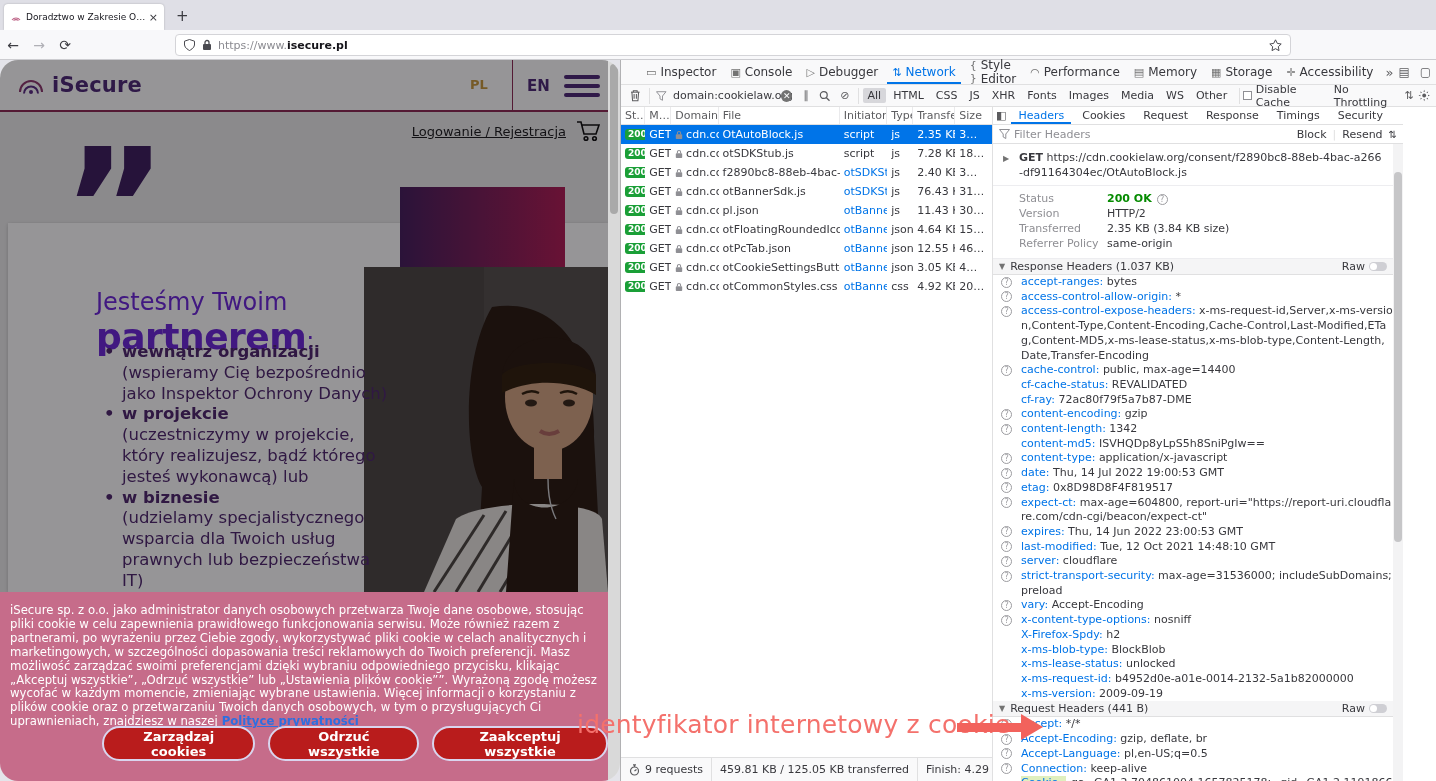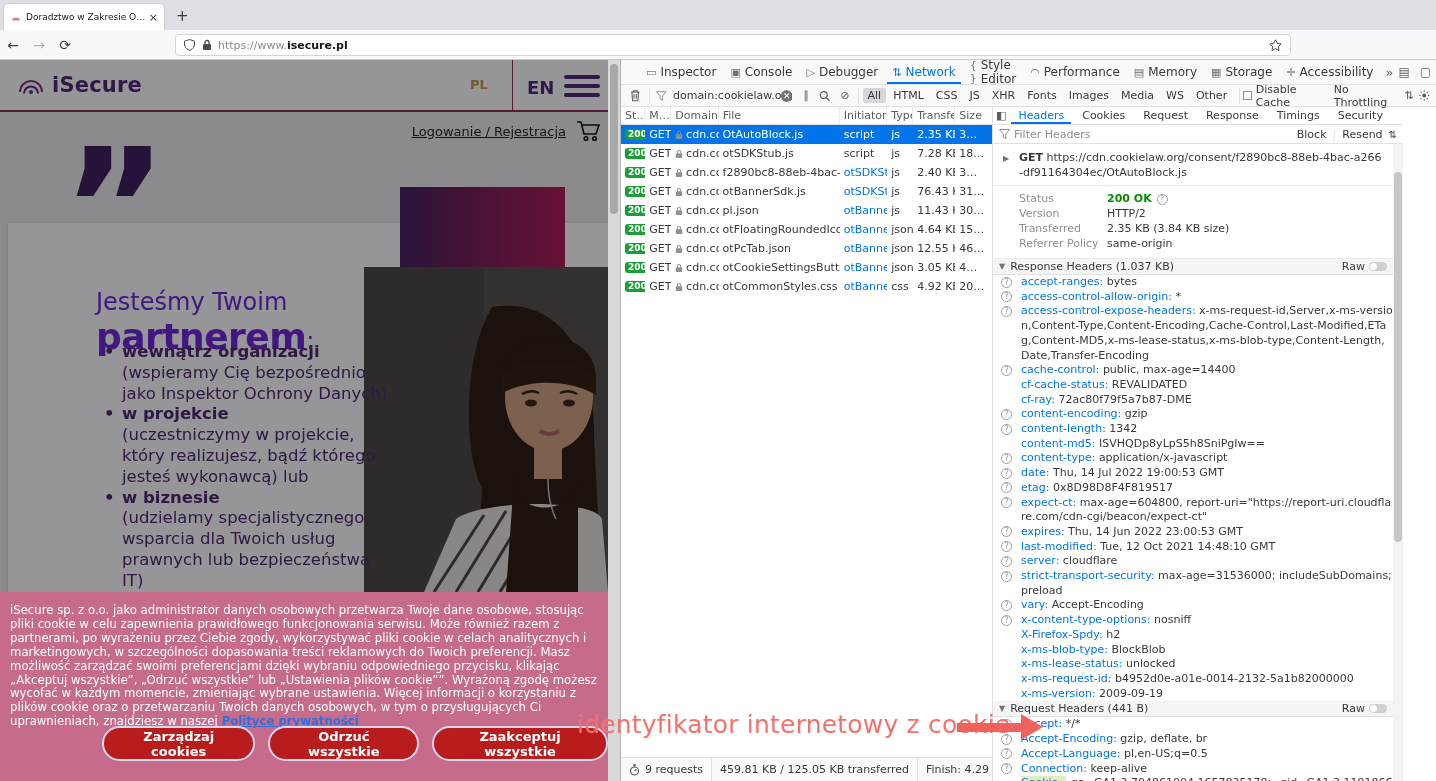--- a/index.html
+++ b/index.html
@@ -16,27 +16,27 @@
   .navbar { position:absolute; left:0; top:30px; width:1436px; height:30px; background:#f8f8fa; border-bottom:1px solid #ccccd0; display:flex; align-items:center; }
   .nav-btn { font-size:14px; color:#3e3e44; width:26px; text-align:center; }
   .nav-btn.disabled { color:#b0b0b6; }
   .urlbar { position:absolute; left:175px; top:4px; width:1116px; height:22px; background:#fff; border:1px solid #d4d4d8; border-radius:4px; display:flex; align-items:center; padding:0 8px; }
   .url-text { font-size:11px; color:#8a8a90; margin-left:6px; flex:1; }
   .url-text b { color:#15141a; font-weight:bold; }
   .chrome-right { position:absolute; right:8px; top:34px; display:flex; align-items:center; gap:14px; }
   svg.ic { display:block; }
 
   
-  .page { position:absolute; left:0; top:60px; width:620px; height:721px; background:#ededed; overflow:hidden; }
+  .page { position:absolute; left:0; top:60px; width:620px; height:721px; background:#ededed; overflow:hidden;border-radius:18px; }
   .site-header { position:absolute; left:0; top:0; width:608px; height:52px; background:#fff; border-bottom:2px solid #8e2c55; }
   .logo { position:absolute; left:16px; top:10px; display:flex; align-items:center; gap:6px; }
   .logo-text { font-size:21px; font-weight:bold; color:#4f2a78; letter-spacing:.2px; }
   .lang-pl { position:absolute; left:470px; top:17px; font-size:13px; font-weight:bold; color:#c89a3f; }
   .lang-divider { position:absolute; left:512px; top:0; width:1px; height:50px; background:#8e2c55; }
-  .lang-en { position:absolute; left:527px; top:17px; font-size:18px; font-weight:bold; color:#4f2a78; }
+  .lang-en { position:absolute; left:527px; top:17px; font-size:15px; font-weight:bold; color:#4f2a78; }
   .burger { position:absolute; left:564px; top:15px; width:36px; }
   .burger div { height:4px; background:#4f2a78; border-radius:2px; margin-bottom:5px; }
   .subheader-link { position:absolute; left:0; top:64px; width:566px; text-align:right; font-size:13px; color:#1d1d1f; text-decoration:underline; }
   .cart { position:absolute; left:576px; top:60px; }
   .hero-card { position:absolute; left:8px; top:163px; width:600px; height:369px; background:#fff; box-shadow:0 1px 4px rgba(0,0,0,.2); }
   .quote-mark { position:absolute; left:62px; top:68px; font-size:160px; line-height:1; font-weight:bold; color:#3f2060; }
   .grad-box { position:absolute; left:400px; top:127px; width:165px; height:80px; background:linear-gradient(90deg,#47205e,#b11e56); }
   .photo { position:absolute; left:364px; top:207px; width:244px; height:325px; background:#534e4b; overflow:hidden; }
   .hero-heading { position:absolute; left:96px; top:228px; font-size:24px; color:#6d28d9; width:340px; }
   .hero-heading .em { font-size:36px; font-weight:bold; letter-spacing:-.5px; }

